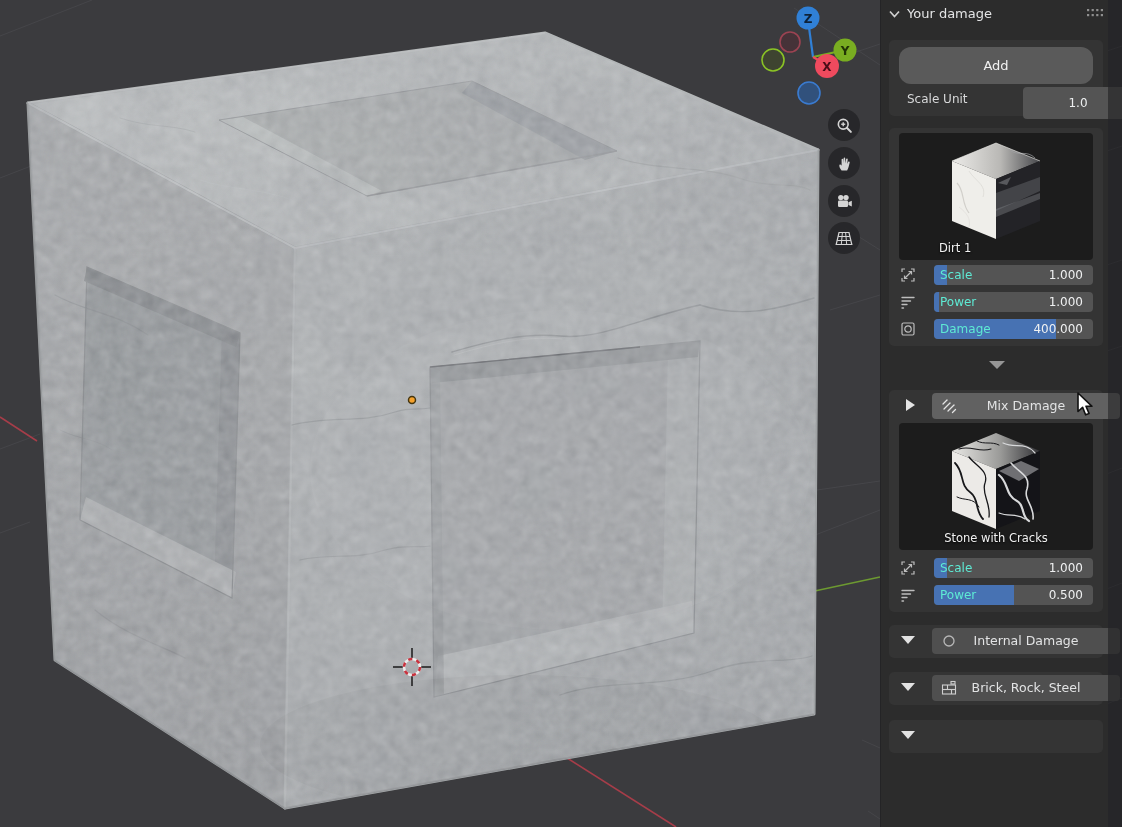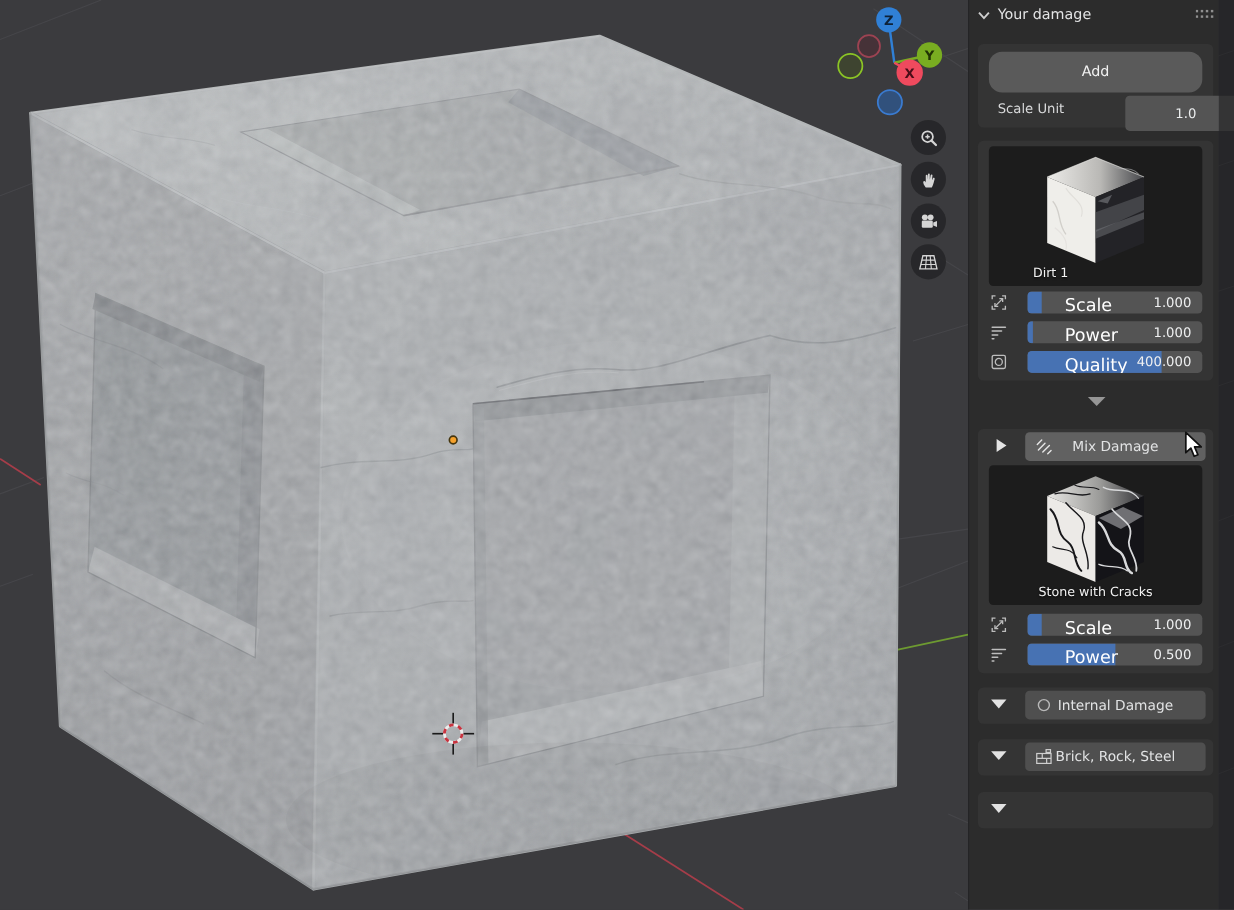--- a/index.html
+++ b/index.html
@@ -25,26 +25,26 @@
     display:flex;align-items:center;justify-content:center;font-size:13px;}
   .field{position:absolute;background:#545454;border-radius:4px;color:#eceeef;
     display:flex;align-items:center;justify-content:center;font-size:12px;}
   .rowlabel{position:absolute;font-size:12px;color:#d8d9da;}
   .preview{position:absolute;left:10px;width:194px;height:127px;background:#1c1c1c;border-radius:4px;overflow:hidden;}
   .prevlabel{position:absolute;bottom:5px;font-size:11.5px;color:#f2f2f2;text-shadow:0 1px 2px rgba(0,0,0,0.9);}
   .srow{position:absolute;left:0;width:214px;height:20px;}
   .picon{position:absolute;left:10px;top:1px;width:18px;height:18px;display:flex;align-items:center;justify-content:center;}
   .slider{position:absolute;left:45px;top:0;width:159px;height:20px;background:#545454;border-radius:4px;overflow:hidden;}
   .sfill{position:absolute;left:0;top:0;height:100%;background:#4772b3;}
-  .slabel{position:absolute;left:34px;top:2.5px;font-size:16px;color:#ffffff;}
+  .slabel{position:absolute;left:6px;top:2.5px;font-size:12px;color:#5eead4;}
   .svalue{position:absolute;right:10px;top:2.5px;font-size:12px;color:#eff0f1;}
   .tri-down{width:0;height:0;border-left:7px solid transparent;border-right:7px solid transparent;border-top:8px solid #e2e2e2;}
   .tri-down.dim{border-top-color:#969696;position:absolute;left:108px;top:361px;border-left-width:8px;border-right-width:8px;}
   .tri-right{width:0;height:0;border-top:6px solid transparent;border-bottom:6px solid transparent;border-left:9px solid #e4e4e4;}
-  .secbtn{position:absolute;left:43px;top:3px;width:164px;height:26px;background:#4f4f4f;border-radius:4px;}
+  .secbtn{position:absolute;left:43px;top:3px;width:164px;height:26px;background:#4f4f4f;border-radius:4px;padding-left:24px;}
   .secbtn .seclabel{position:absolute;left:0;width:100%;top:5px;text-align:center;font-size:12.5px;color:#e2e3e4;}
   .secicon{position:absolute;left:9px;top:5px;width:16px;height:16px;}
   .coltri{position:absolute;left:12px;top:11px;}
   #cursor{position:absolute;left:1077px;top:392px;z-index:50;}
 </style>
 </head>
 <body>
 
 <div id="app">
 
@@ -327,21 +327,21 @@
 
       <div class="srow" style="top:191px;">
         <span class="picon">
           <svg width="16" height="16" viewBox="0 0 16 16" fill="none" stroke="#bdbdbd" stroke-width="1.2">
             <rect x="2" y="2" width="12" height="12" rx="1.5"></rect>
               <circle cx="8" cy="8" r="3.2"></circle>
           </svg>
         </span>
         <div class="slider">
           <div class="sfill" style="width: 77%;"></div>
-          <span class="slabel">Quality</span>
+          <span class="slabel">Damage</span>
           <span class="svalue">400.000</span>
         </div>
       </div>
     </div>
 
     <div class="tri-down dim"></div>
 
     <div class="pbox" style="top:390px;height:222px;">
       <div class="tri-right" style="position:absolute;left:17px;top:9px;"></div>
       <div class="secbtn" style="background:#616161;">

